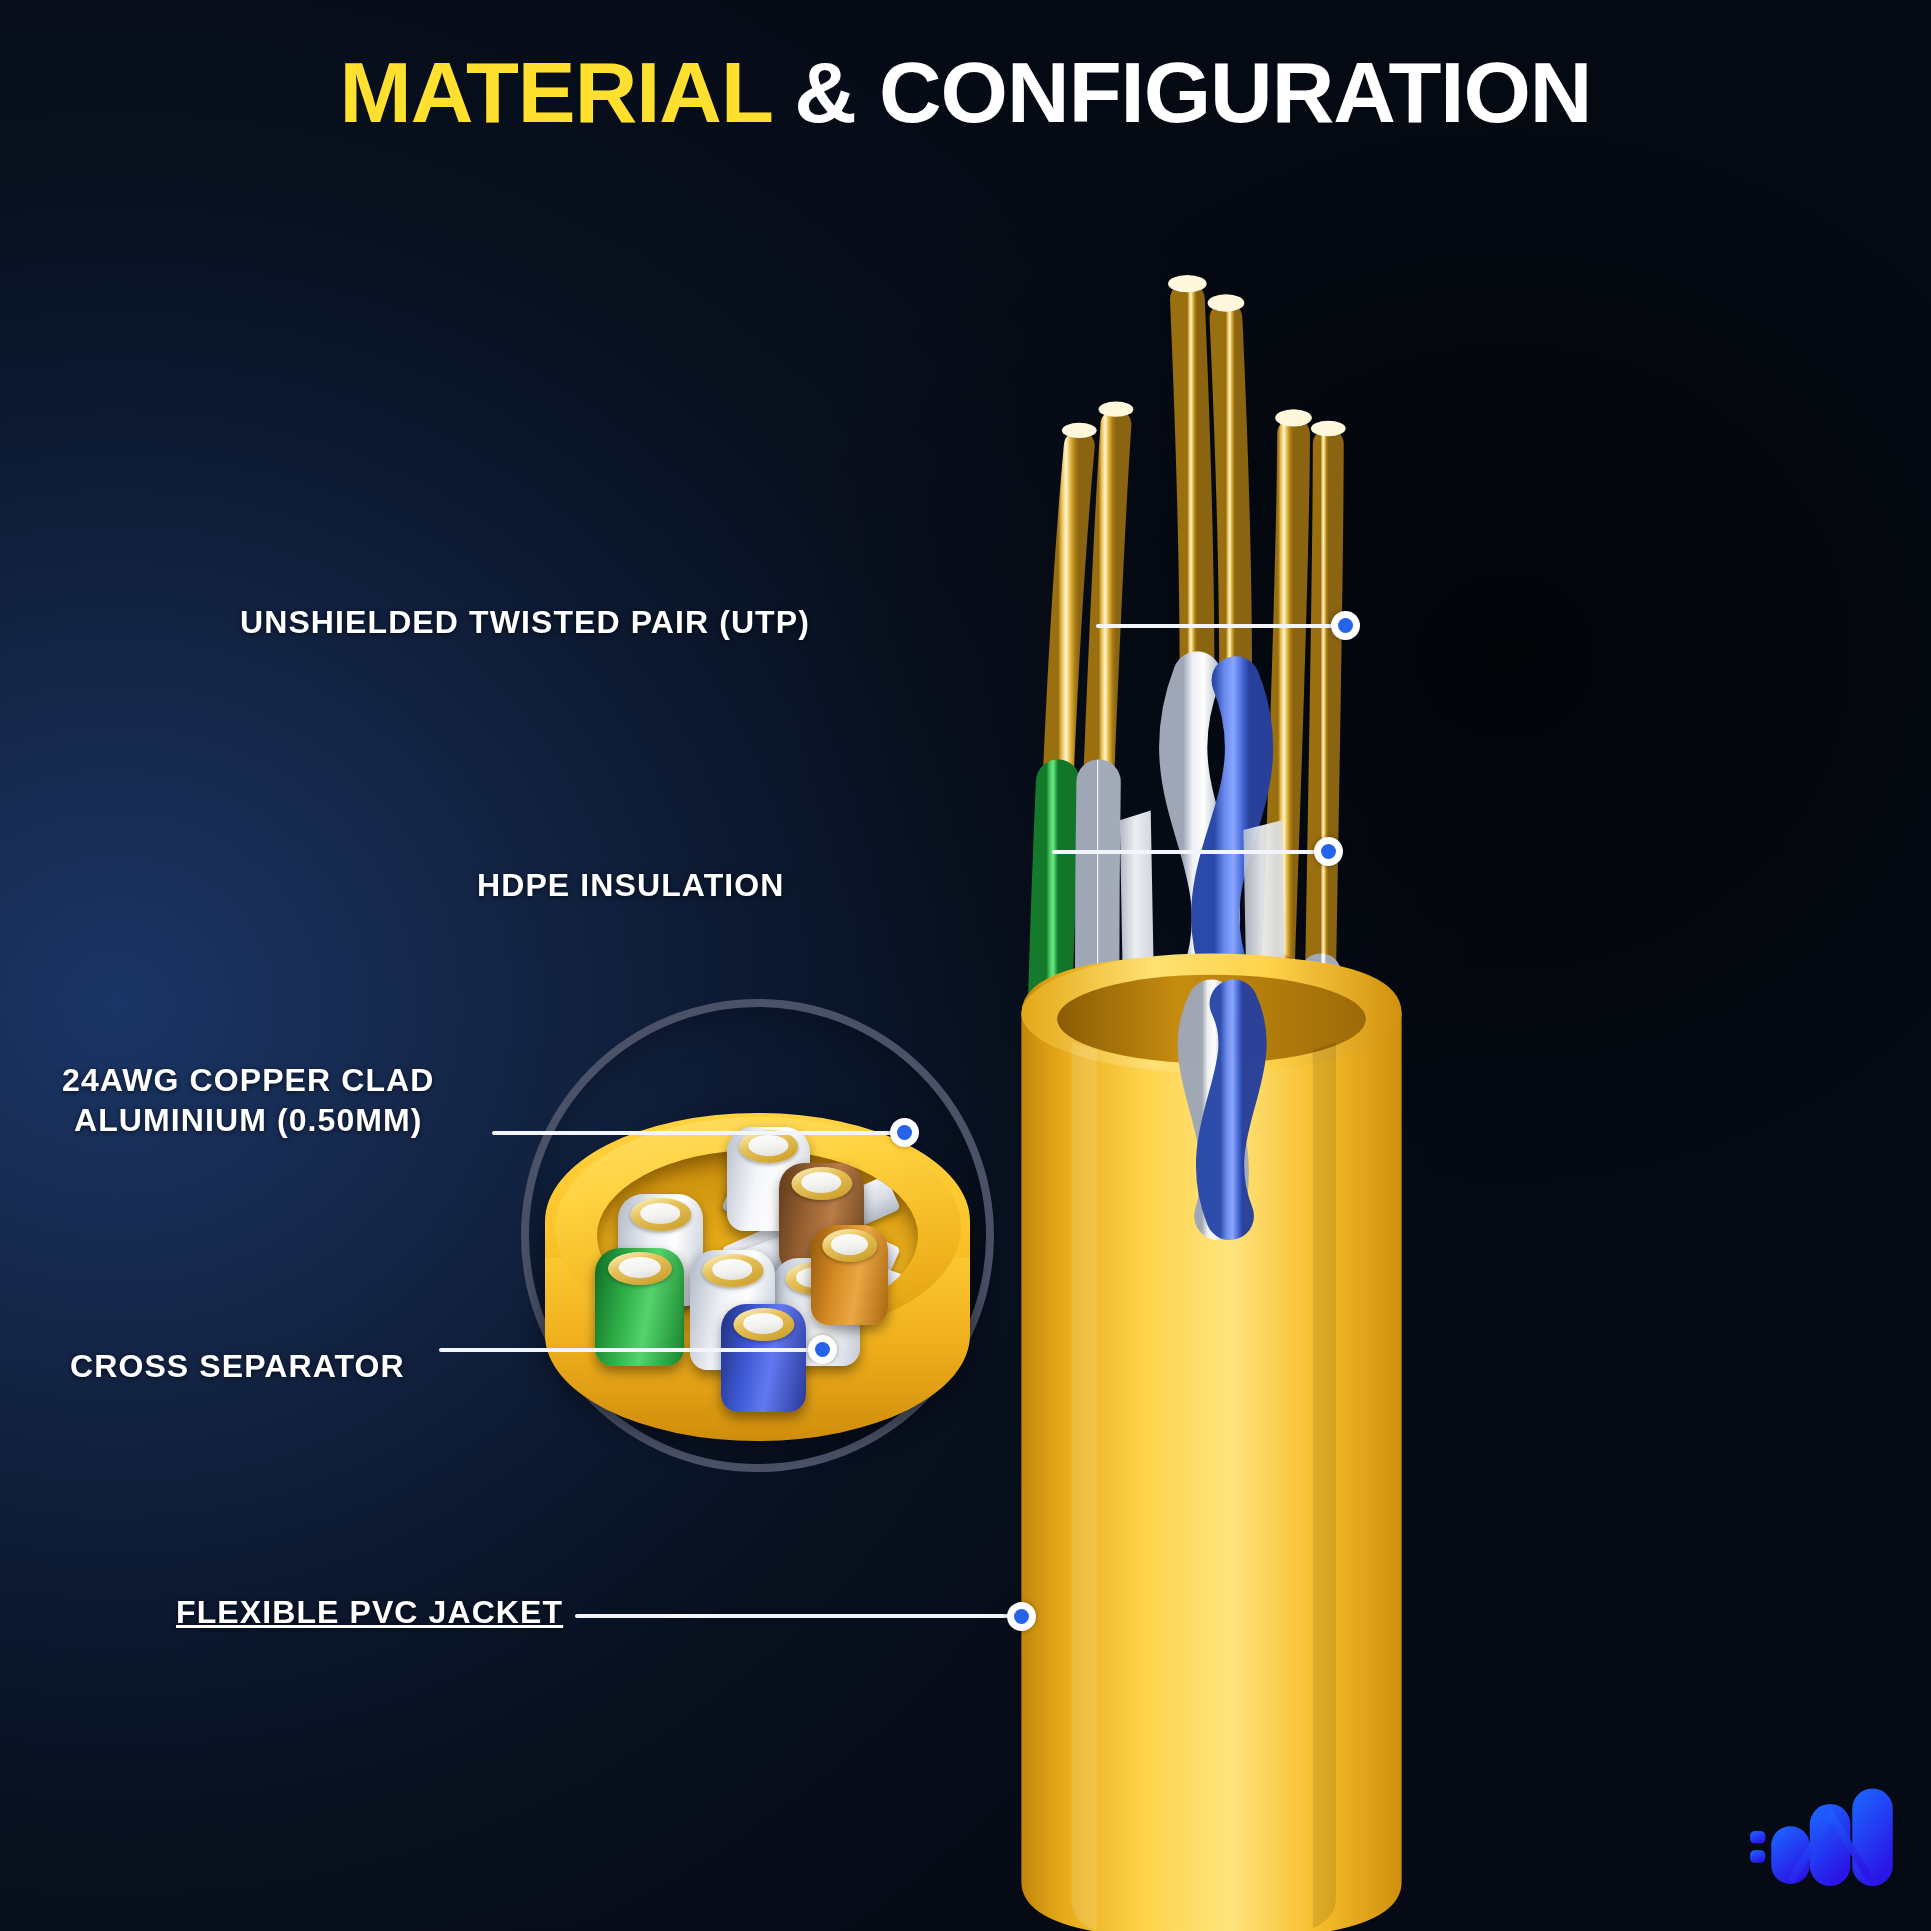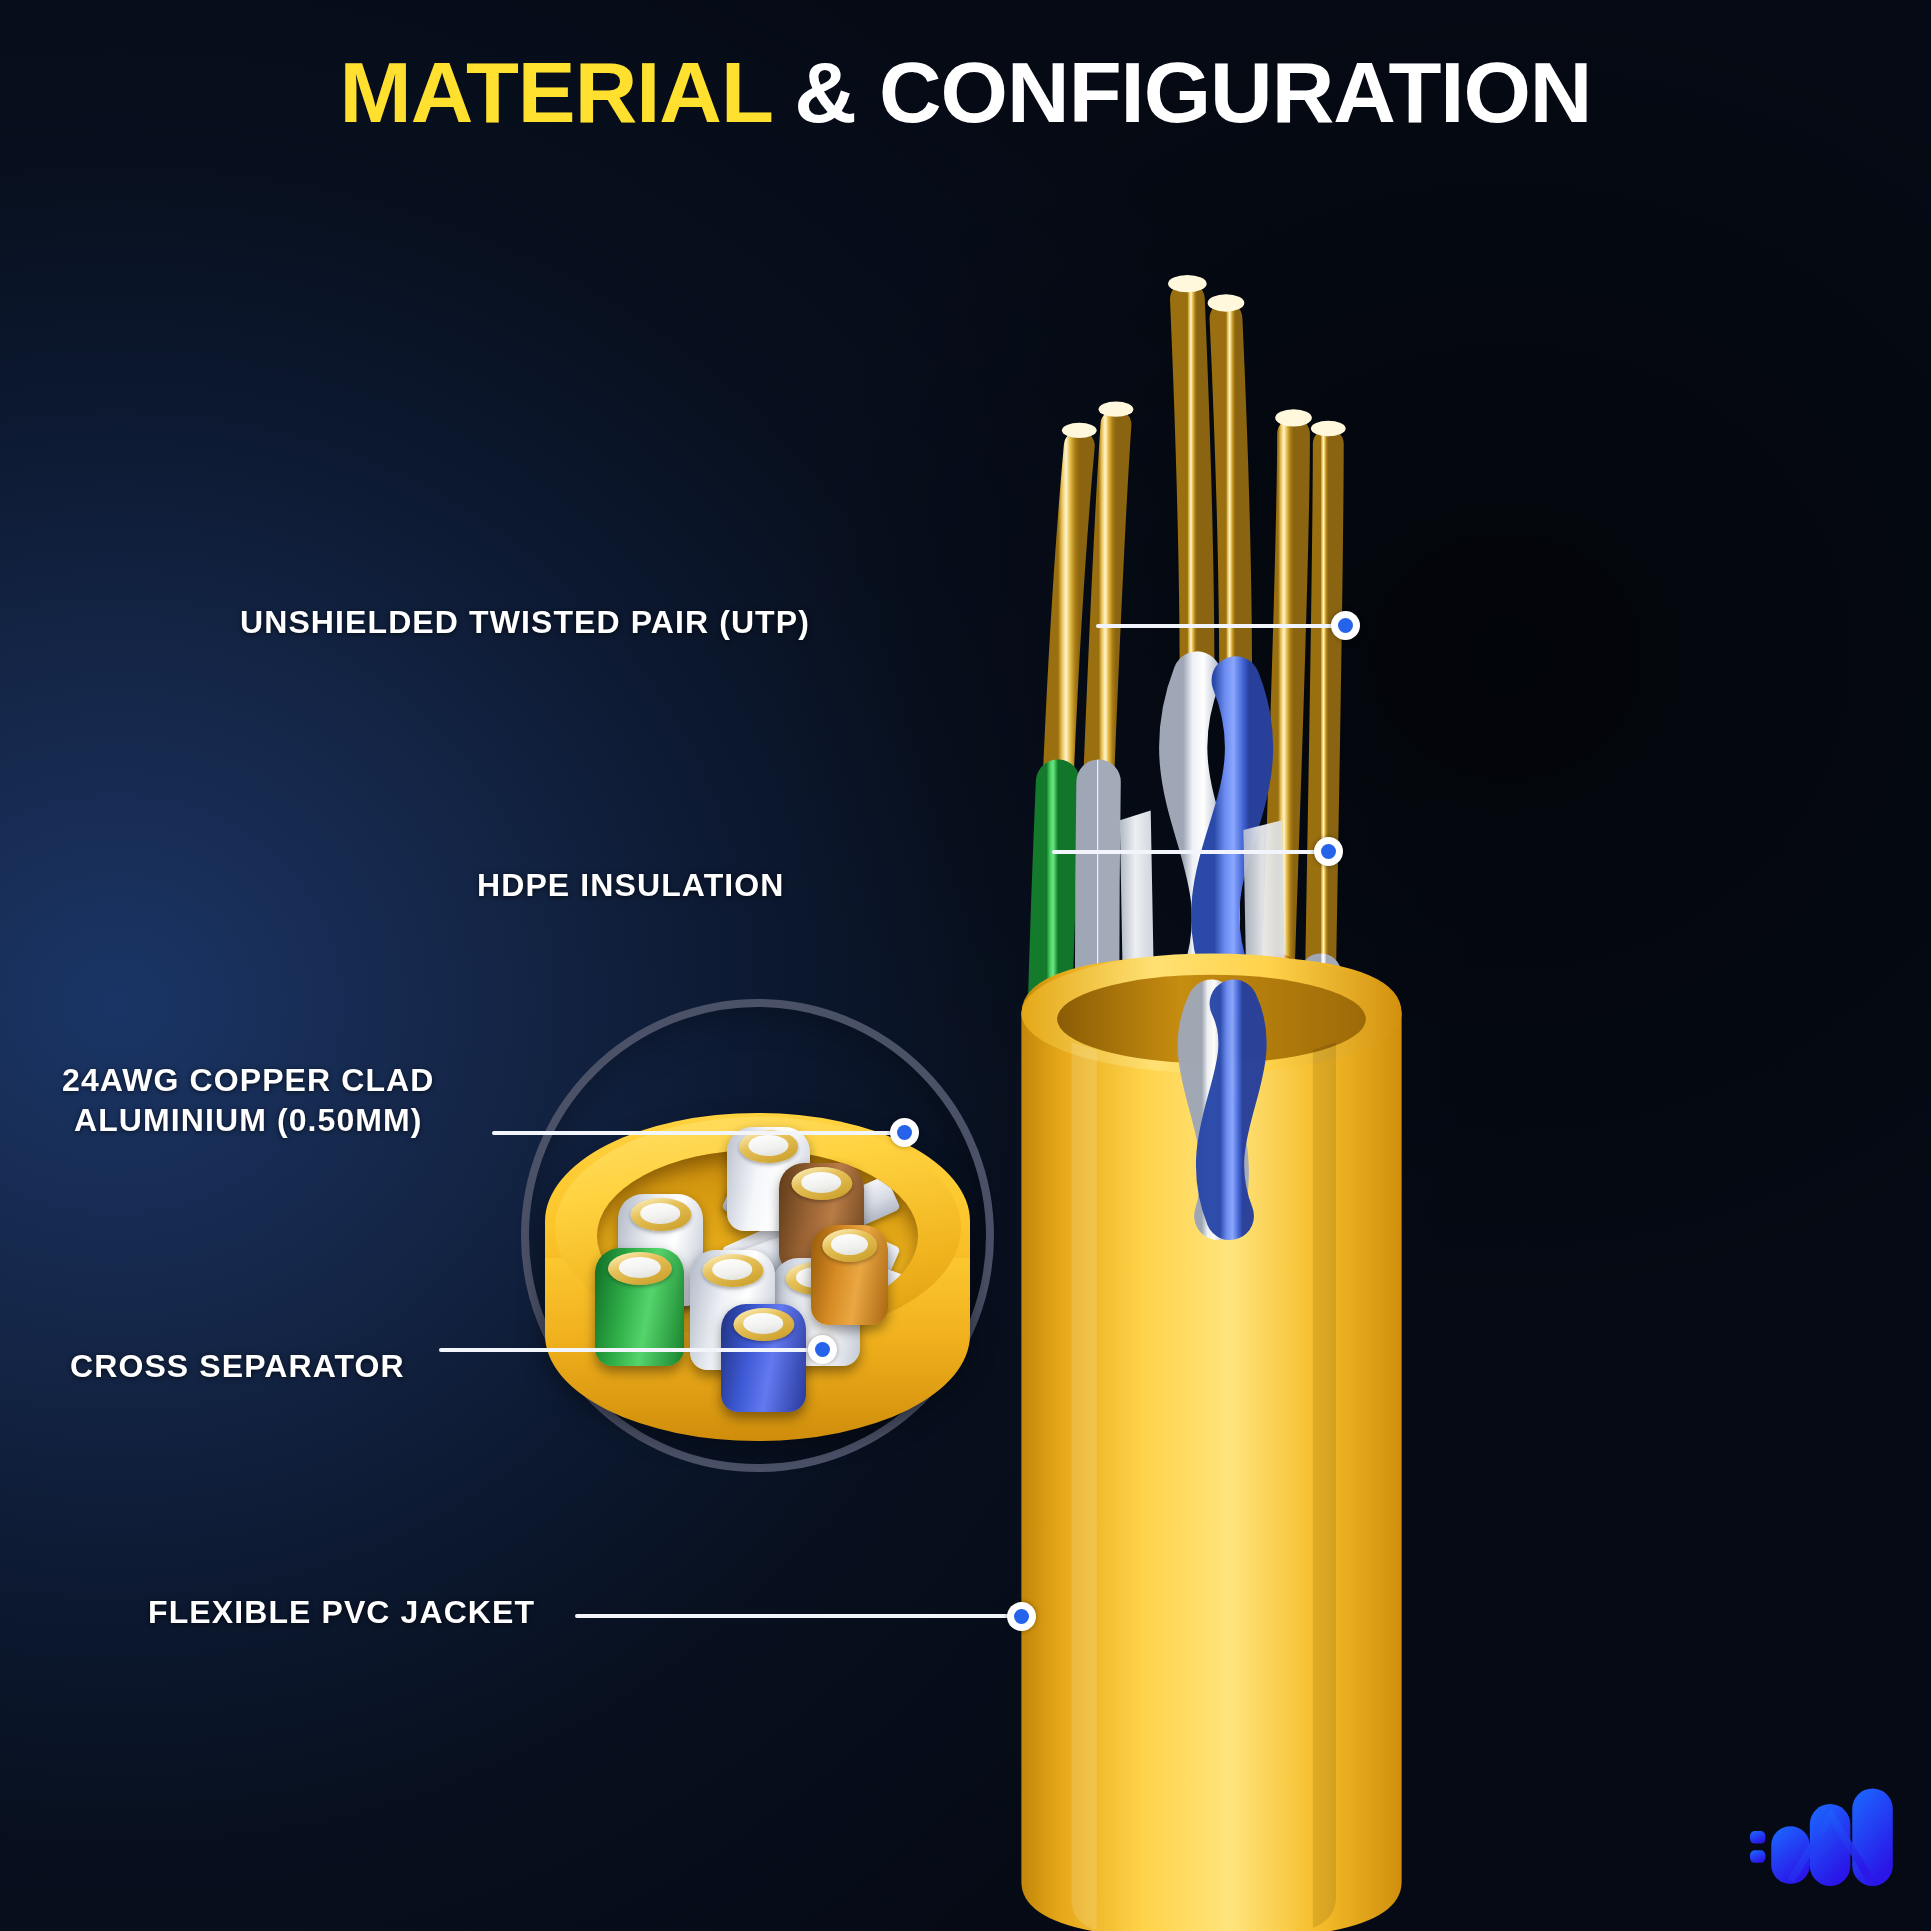--- a/index.html
+++ b/index.html
@@ -322,21 +322,21 @@
 
   <div class="label" style="left:62px; top:1060px;text-align:center;">24AWG COPPER CLAD
 ALUMINIUM (0.50MM)</div>
   <div class="leader" style="left:492px; top:1131px; width:406px;"></div>
   <div class="dot" style="left:890px; top:1118px;"></div>
 
   <div class="label" style="left:62px; top:1346px;margin-left:8px;">CROSS SEPARATOR</div>
   <div class="leader" style="left:439px; top:1348px; width:377px;"></div>
   <div class="dot" style="left:808px; top:1335px;"></div>
 
-  <div class="label" style="left:148px; top:1592px;">FLEXIBLE PVC JACKET</div>
+  <div class="label" style="left:176px; top:1592px;text-decoration:underline;">FLEXIBLE PVC JACKET</div>
   <div class="leader" style="left:575px; top:1614px; width:439px;"></div>
   <div class="dot" style="left:1007px; top:1602px;"></div>
 
   <div class="title"><span class="hl">MATERIAL</span><span> &amp; CONFIGURATION</span></div>
 
   <svg id="logo" viewBox="0 0 170 150">
     <defs>
       <linearGradient id="gLogo" x1="0" y1="0" x2="0.5" y2="1">
         <stop offset="0%" stop-color="#1b6bff"></stop>
         <stop offset="100%" stop-color="#2a16e8"></stop>

